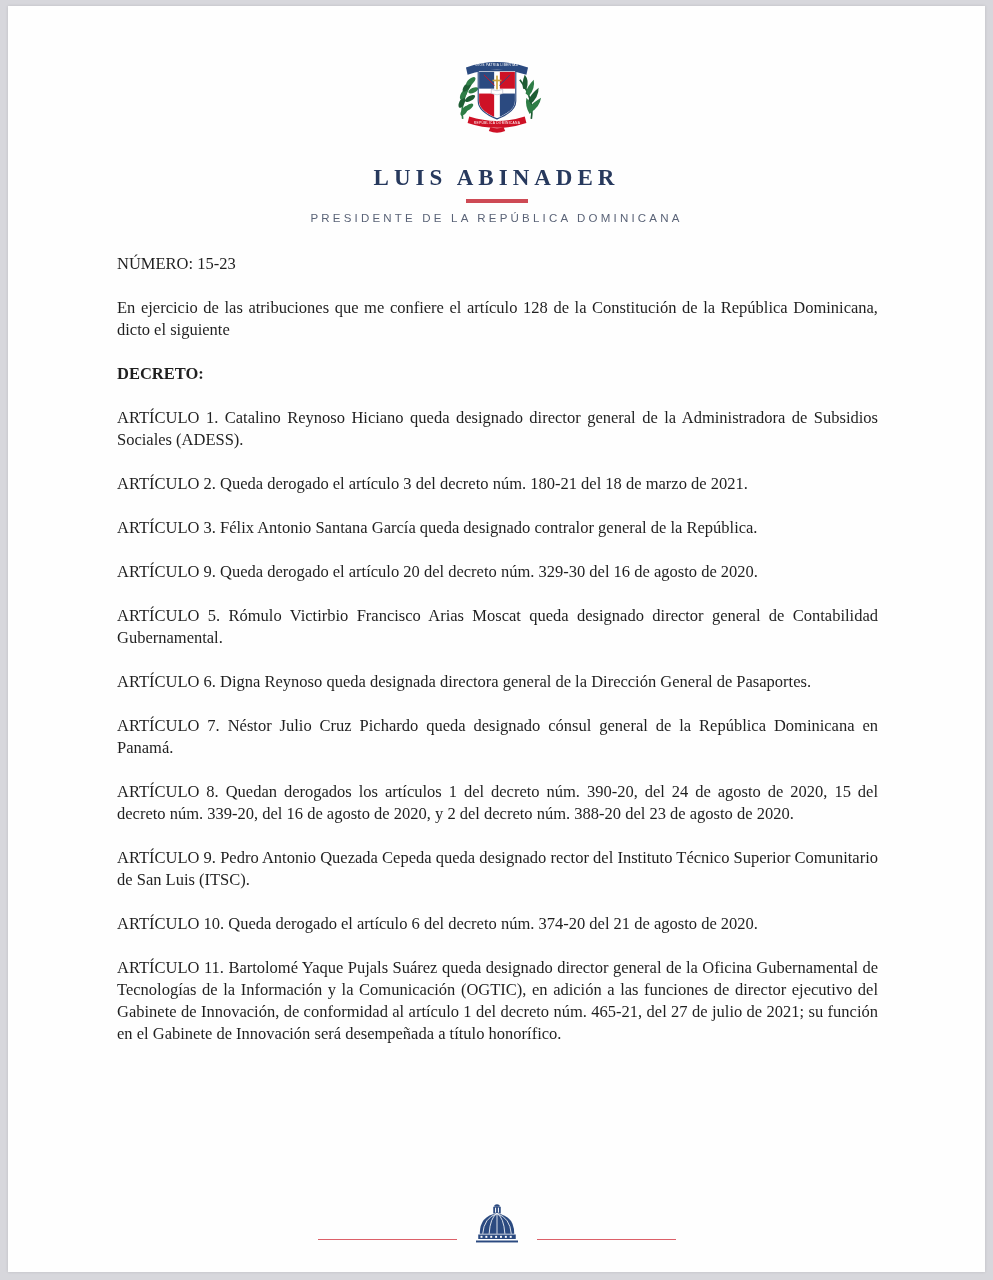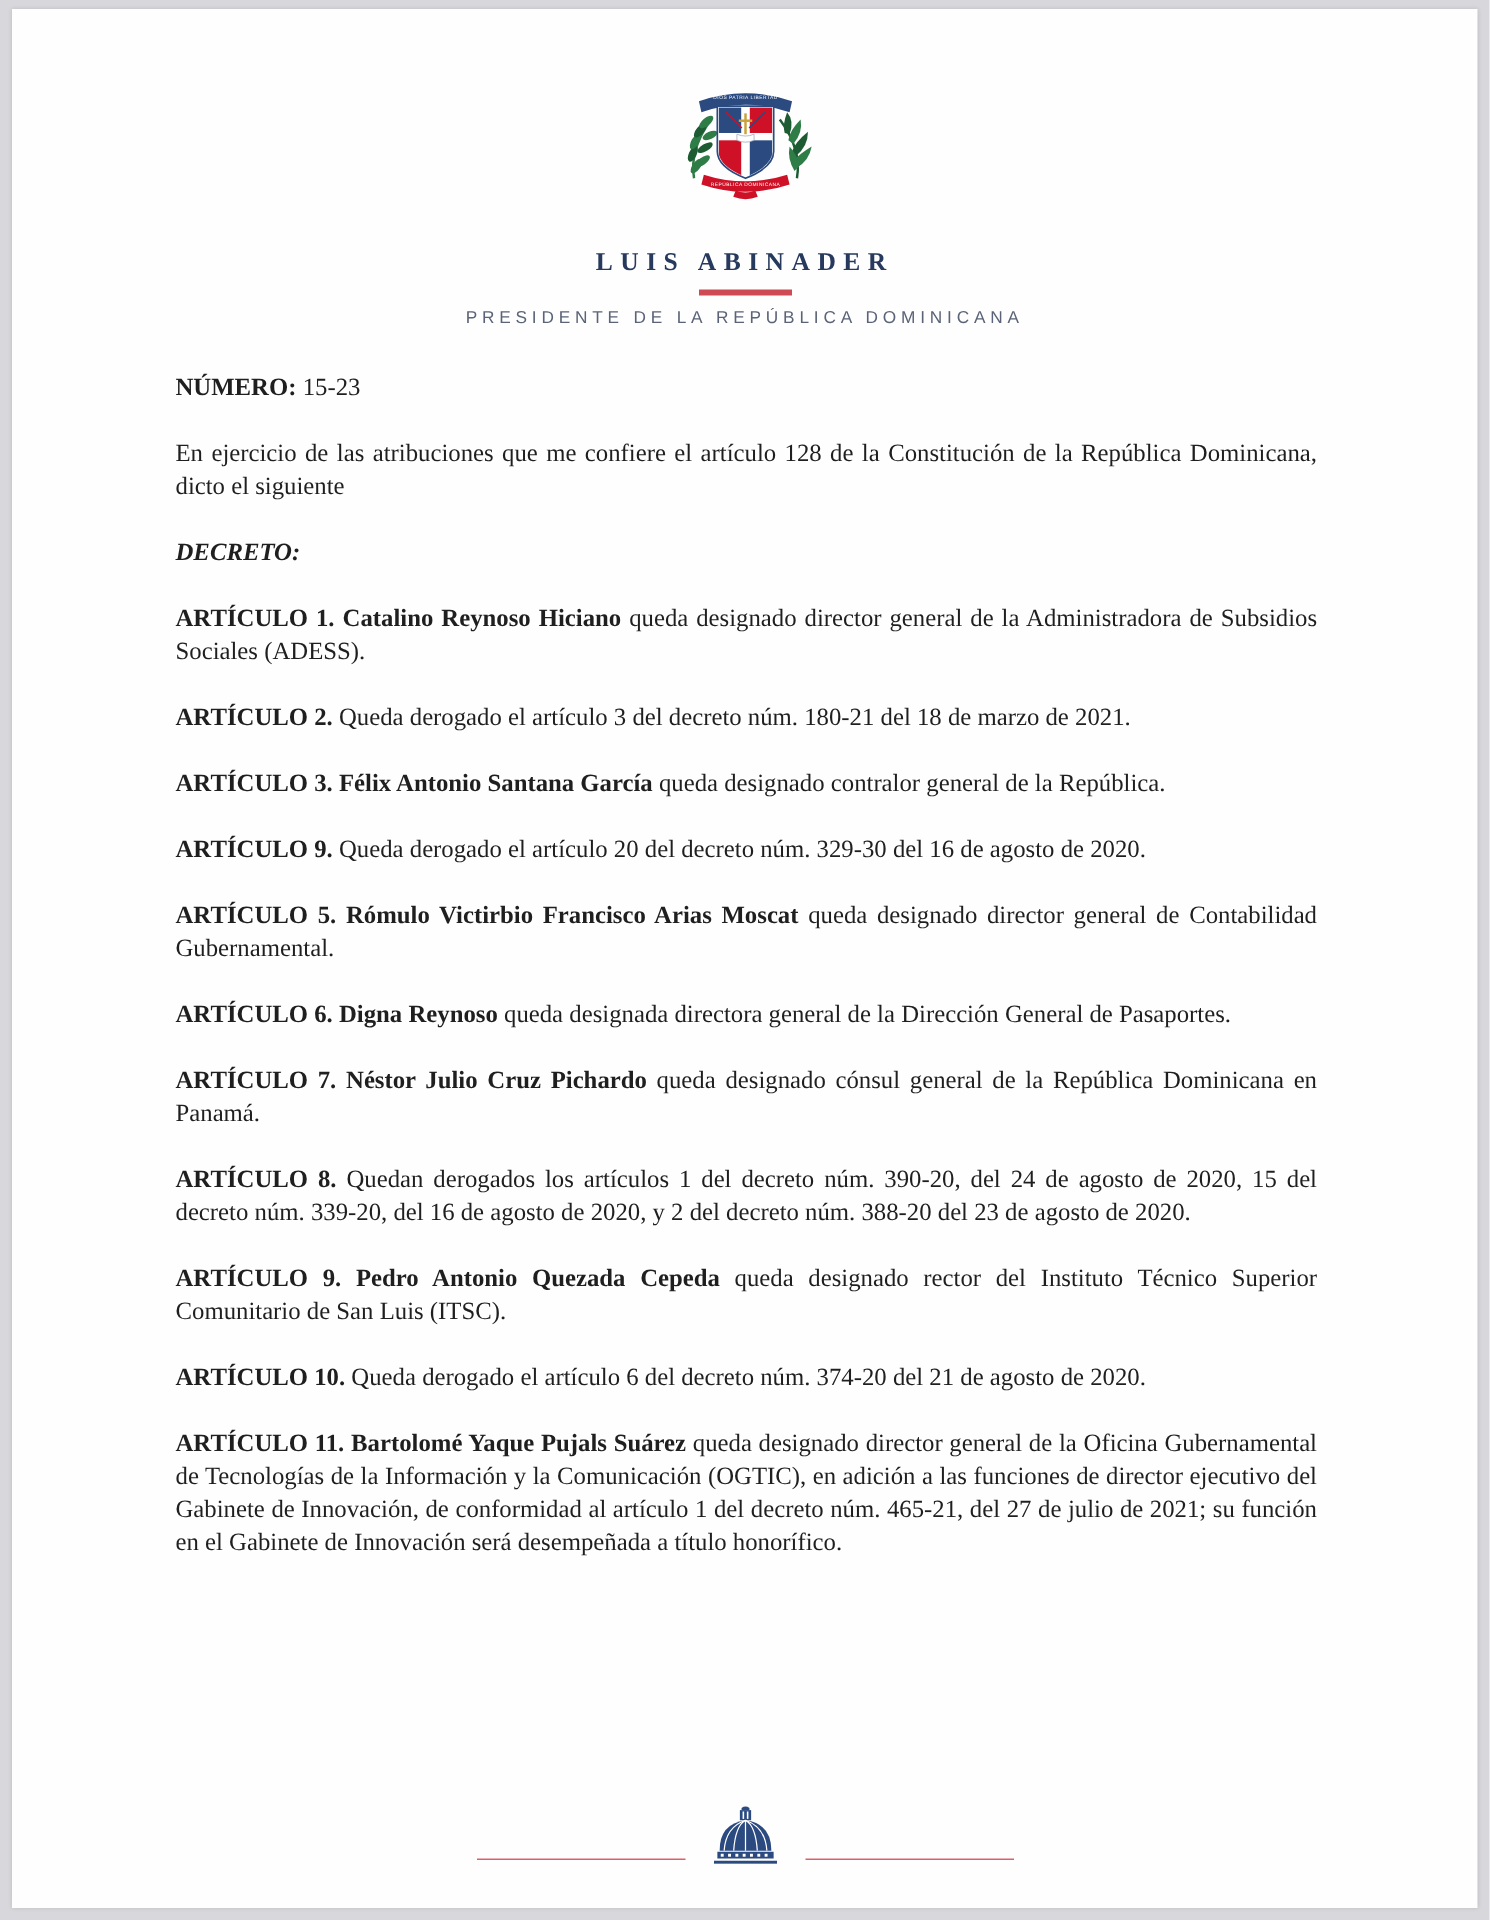--- a/index.html
+++ b/index.html
@@ -9,30 +9,30 @@
   }
   *{margin:0;padding:0;box-sizing:border-box;}
   html,body{width:993px;height:1280px;}
   body{background:var(--scan-border);position:relative;overflow:hidden;
        font-family:"Liberation Serif",serif;color:var(--body-text);}
   .page{position:absolute;top:6px;left:8px;width:977px;height:1266px;
         background:var(--page-bg);box-shadow:0 0 3px rgba(0,0,0,.12);}
   
   .header{text-align:center;padding-top:47px;}
   .coa{width:98px;height:86px;display:block;margin:0 auto;}
-  .president-name{margin-top:26px;font-size:17px;font-weight:600;letter-spacing:5px;
+  .president-name{margin-top:26px;font-size:23px;font-weight:600;letter-spacing:5px;
                   color:var(--navy);font-family:"Liberation Serif",serif;}
   .header-rule{width:62px;height:3.5px;background:var(--accent-red);margin:8px auto 9px;}
   .president-title{font-size:11.5px;letter-spacing:3.2px;color:var(--subtitle-gray);
                    font-family:"Liberation Sans",sans-serif;}
   
   .doc{padding:29px 107px 0 109px;}
   .doc p{font-size:16.5px;line-height:22px;text-align:justify;margin-bottom:22px;}
-  .doc p b{font-weight:bold;}
-  .decreto{text-align:left;font-weight:bold;font-size:17px;font-style:italic;}
+  .doc p b{font-weight:normal;}
+  .decreto{text-align:left;font-weight:bold;font-size:17px;}
   
   .footer{position:absolute;left:0;right:0;bottom:18px;display:flex;
           justify-content:center;align-items:flex-end;}
   .footer-line{width:139px;height:1.5px;background:var(--footer-line-red);margin-bottom:14px;}
   .dome{width:48px;height:57px;margin:0 16px;display:block;}
   
   .f-navy{fill:var(--emblem-blue);} .f-red{fill:var(--emblem-red);}
   .f-green{fill:var(--emblem-green);} .f-green2{fill:#1D5C33;}
   .f-white{fill:#fff;} .f-gold{fill:#C9A23A;}
   .ribbon-text{fill:#fff;font-size:4px;text-anchor:middle;letter-spacing:.4px;

